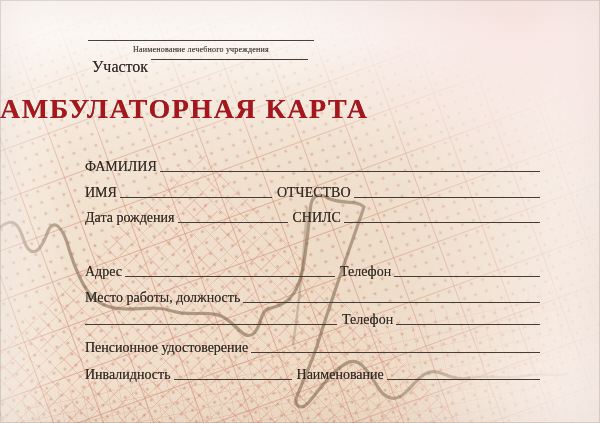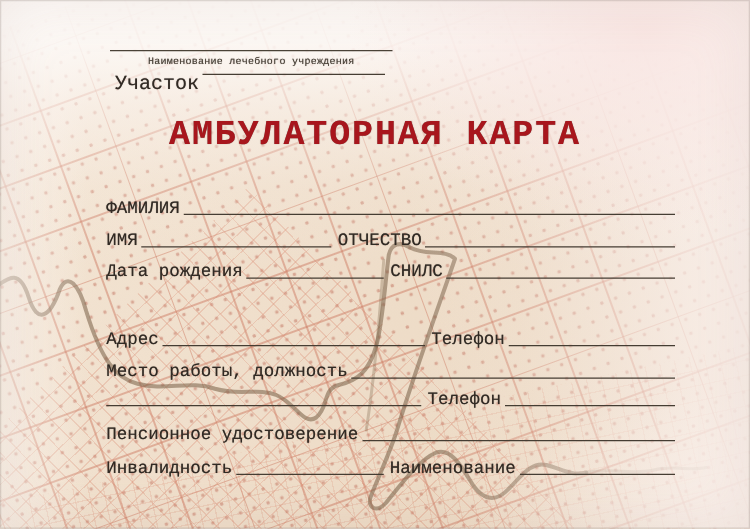--- a/index.html
+++ b/index.html
@@ -1,19 +1,19 @@
 <!DOCTYPE html>
 <html><head>
 <meta charset="utf-8">
 <style>
   html,body{margin:0;padding:0;background:#888;}
   #stage{
     position:relative;width:600px;height:423px;overflow:hidden;
     background:#fbf6f2;
-    font-family:Liberation Mono, monospace;
+    font-family:Liberation Serif, serif;
   }
   
   .paper-main{
     position:absolute;left:-140px;top:-70px;width:900px;height:590px;
     transform:rotate(-20deg);
     background-image:
       radial-gradient(rgba(176,74,54,0.42) 1.1px, rgba(176,74,54,0) 1.7px),
       repeating-linear-gradient(0deg, rgba(199,106,80,0.48) 0px, rgba(199,106,80,0.48) 1.4px, rgba(199,106,80,0) 1.4px, rgba(199,106,80,0) 47px),
       repeating-linear-gradient(90deg, rgba(199,106,80,0.48) 0px, rgba(199,106,80,0.48) 1.4px, rgba(199,106,80,0) 1.4px, rgba(199,106,80,0) 47px),
       linear-gradient(135deg,#f6e9d8 0%,#eedcc7 45%,#e6cfb2 100%);
@@ -40,21 +40,21 @@
       radial-gradient(ellipse 320px 190px at 100% 104%, rgba(250,243,238,0.75), rgba(250,243,238,0) 70%),
       linear-gradient(0deg, rgba(247,238,231,0.10), rgba(247,238,231,0.10));
   }
   .frame-shade{position:absolute;inset:0;box-shadow:inset 0 0 0 1px rgba(125,110,98,.22), inset 0 0 46px rgba(168,138,118,.14);}
   
   .form{position:absolute;inset:0;color:#312a24;}
   .form .txt{text-shadow:0 0 .6px rgba(49,42,36,.65);}
   .topline{position:absolute;left:88px;top:40px;width:226px;border-bottom:1.3px solid #4b4338;}
   .caption{position:absolute;left:88px;top:45px;width:226px;text-align:center;font-size:8px;letter-spacing:.2px;color:#4b4339;}
   .district{position:absolute;left:92px;top:59px;width:216px;height:20px;display:flex;align-items:flex-start;font-size:16px;}
-  .title{position:absolute;left:0;top:93px;width:600px;text-align:center;
+  .title{position:absolute;left:0;top:93px;width:600px;
     font-size:28px;font-weight:700;letter-spacing:1.5px;color:#a8161d;
     text-shadow:0 0 .7px rgba(168,22,29,.8);}
   .row{position:absolute;left:85px;width:455px;height:20px;display:flex;align-items:flex-end;font-size:14px;}
   .lbl{line-height:1.05;margin-right:3px;white-space:nowrap;}
   .lbl2{line-height:1.05;margin:0 3px 0 5px;white-space:nowrap;}
   .ln{border-bottom:1.3px solid #453d33;margin-bottom:3px;height:0;}
   .grow{flex:1;}
   .note{position:absolute;left:338px;top:18px;width:150px;text-align:center;font-size:7.5px;color:#453d34;}
 </style>
 </head>

